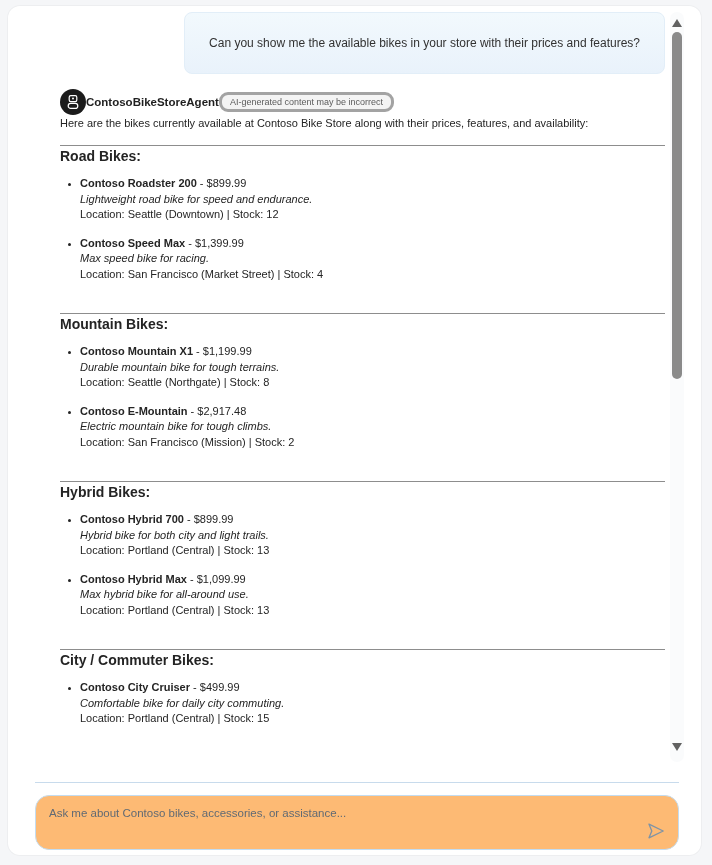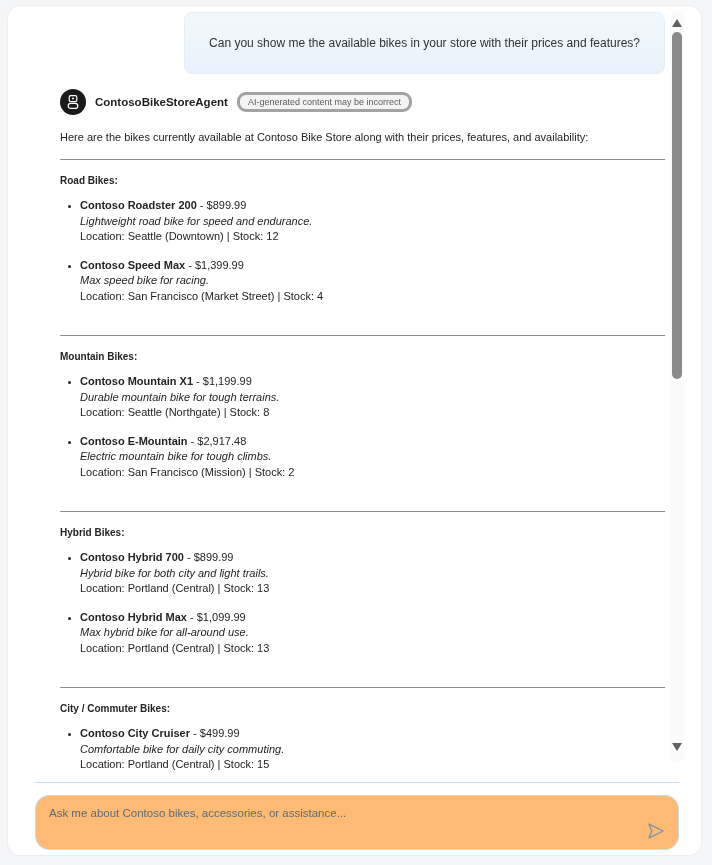--- a/index.html
+++ b/index.html
@@ -22,34 +22,34 @@
   }
   .user-bubble{
     align-self:flex-end;
     background:linear-gradient(180deg,#f2f9fd 0%,#e9f2fb 100%);
     border:1px solid #e2eef8;
     border-radius:8px;
     padding:22px 24px;
     font-size:12px;line-height:16px;color:#323232;
     white-space:nowrap;
   }
-  .agent-row{display:flex;align-items:center;gap:9px;margin-top:15px;}
+  .agent-row{display:flex;align-items:center;gap:0;margin-top:15px;}
   .avatar{
     width:26px;height:26px;border-radius:50%;background:#1b1b1b;
     display:flex;align-items:center;justify-content:center;flex:0 0 auto;
   }
   .agent-name{font-size:11.5px;font-weight:bold;color:#1f1f1f;}
   .ai-badge{
     font-size:9px;color:#5c5c5c;background:#f4f4f4;
     border:3px solid #a3a3a3;border-radius:9px;
     padding:2.5px 8px;line-height:1;white-space:nowrap;
   }
-  .intro{margin-top:14px;font-size:11px;line-height:16px;}
+  .intro{font-size:11px;line-height:16px;}
   hr.sep{border:0;border-top:1px solid #8d8d8d;margin:14px 0 0;}
-  .sec-title{margin:15px 0 0;font-size:10px;font-weight:bold;color:#242424;}
+  .sec-title{margin:2px 0 0;font-size:14px;font-weight:bold;color:#242424;}
   ul.bike-list{margin:12px 0 4px;padding:0 0 0 20px;list-style:disc;}
   ul.bike-list li{margin-bottom:13px;font-size:11px;line-height:15.5px;}
   ul.bike-list li::marker{color:#242424;font-size:9px;}
   .bike-name{font-weight:bold;margin-top:32px;}
   .bike-desc{font-style:italic;}
   
   .scroll-track{
     position:absolute;top:6px;right:17px;width:14px;height:750px;
     background:#fafbfc;border-radius:7px;
   }

